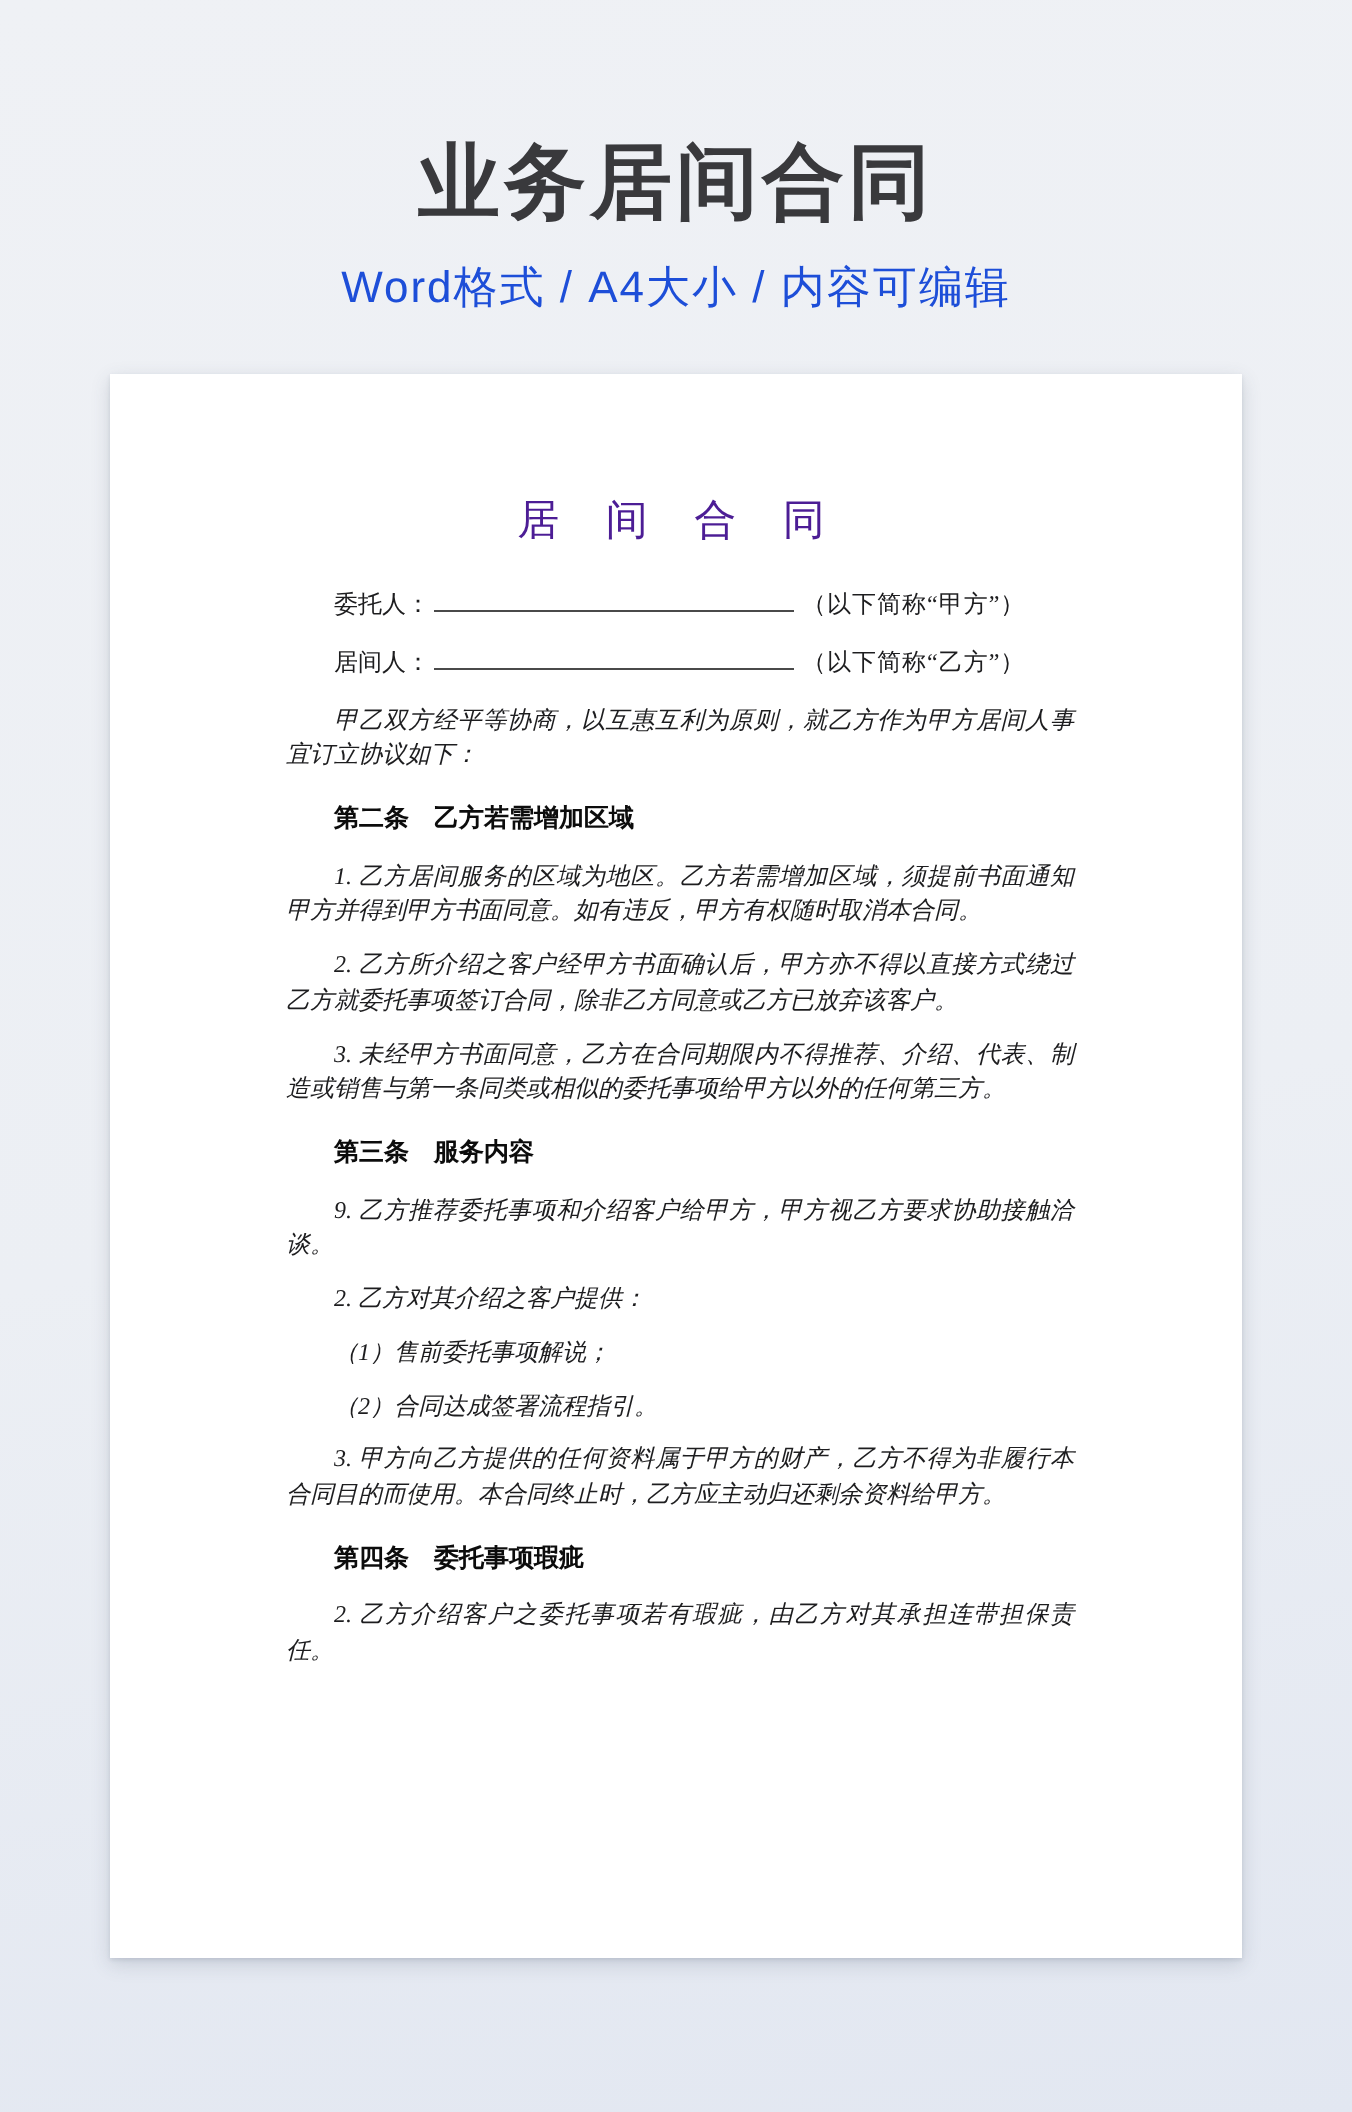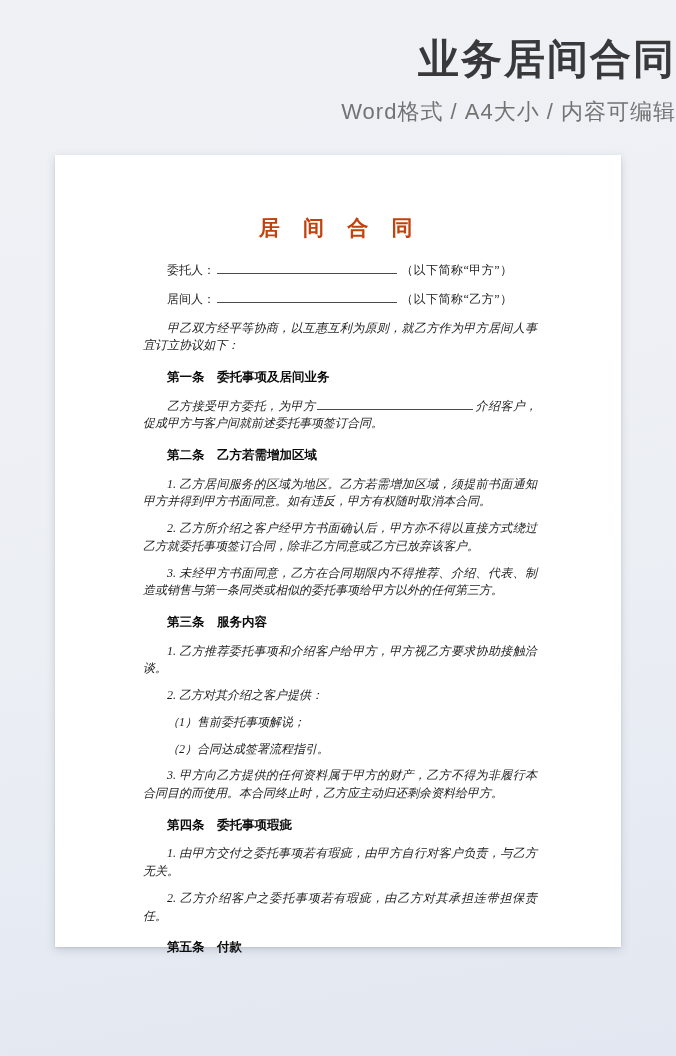--- a/index.html
+++ b/index.html
@@ -1,41 +1,41 @@
 <!DOCTYPE html>
 <html><head>
 <meta charset="utf-8">
 <style>
   html,body{margin:0;padding:0;}
   body{
     width:676px;height:1056px;overflow:hidden;
     background:linear-gradient(170deg,#eff1f5 0%,#eceff4 55%,#e2e7f1 100%);
     font-family:"Liberation Sans","DejaVu Sans",sans-serif;
   }
-  .promo-header{text-align:right;padding-top:32px;}
+  .promo-header{text-align:center;padding-top:64px;}
   .promo-title{
     font-size:41px;font-weight:700;color:#39393c;letter-spacing:2px;
     font-family:"Liberation Sans","DejaVu Sans",sans-serif;
   }
   .promo-subtitle{
-    margin-top:10px;font-size:22px;font-weight:400;color:#737373;letter-spacing:1px;
+    margin-top:10px;font-size:22px;font-weight:400;color:#1d4ed8;letter-spacing:1px;
   }
   .page{
     width:566px;height:792px;margin:28px auto 0;background:#ffffff;
     box-shadow:0 3px 9px rgba(60,70,95,0.18), 0 1px 2px rgba(60,70,95,0.12);
   }
   .doc{
     box-sizing:border-box;width:100%;height:100%;
     padding:58px 84px 0 88px;
     font-family:"Liberation Serif","DejaVu Serif",serif;
     font-size:12px;color:#1d1d1f;line-height:1.48;
   }
   .doc-title{
-    text-align:center;font-size:21px;font-weight:700;letter-spacing:9px;
-    margin:0 0 18px;color:#c2410c;white-space:nowrap;
+    text-align:center;font-size:21px;font-weight:400;letter-spacing:9px;
+    margin:0 0 18px;color:#4c1d95;white-space:nowrap;
   }
   .party{margin:0 0 11px 24px;white-space:nowrap;}
   .party-blank{
     display:inline-block;width:180px;height:11px;
     border-bottom:1px solid #4a4a4a;margin:0 4px 0 2px;
   }
   .party-suffix{letter-spacing:0.5px;}
   .para{margin:0 0 9px;text-indent:24px;text-align:justify;font-style:italic;}
   .sec-heading{
     font-size:12.5px;font-weight:700;margin:13px 0 11px 24px;color:#0c0c0c;
@@ -61,45 +61,37 @@
 
     <div class="party">
       <span>委托人：</span><span class="party-blank"></span><span class="party-suffix">（以下简称“甲方”）</span>
     </div>
     <div class="party">
       <span>居间人：</span><span class="party-blank"></span><span class="party-suffix">（以下简称“乙方”）</span>
     </div>
 
     <p class="para">甲乙双方经平等协商，以互惠互利为原则，就乙方作为甲方居间人事宜订立协议如下：</p>
 
-    <div class="sec">
-      <div class="sec-heading">第一条　委托事项及居间业务</div>
-      <p class="para"><span>乙方接受甲方委托，为甲方</span><span class="inline-blank"></span><span>介绍客户，促成甲方与客户间就前述委托事项签订合同。</span></p>
-    </div>
 
     <div class="sec">
       <div class="sec-heading">第二条　乙方若需增加区域</div>
       <p class="para">1. 乙方居间服务的区域为地区。乙方若需增加区域，须提前书面通知甲方并得到甲方书面同意。如有违反，甲方有权随时取消本合同。</p>
       <p class="para">2. 乙方所介绍之客户经甲方书面确认后，甲方亦不得以直接方式绕过乙方就委托事项签订合同，除非乙方同意或乙方已放弃该客户。</p>
       <p class="para">3. 未经甲方书面同意，乙方在合同期限内不得推荐、介绍、代表、制造或销售与第一条同类或相似的委托事项给甲方以外的任何第三方。</p>
     </div>
 
     <div class="sec">
       <div class="sec-heading">第三条　服务内容</div>
-      <p class="para">1. 乙方推荐委托事项和介绍客户给甲方，甲方视乙方要求协助接触洽谈。</p>
+      <p class="para">9. 乙方推荐委托事项和介绍客户给甲方，甲方视乙方要求协助接触洽谈。</p>
       <p class="para">2. 乙方对其介绍之客户提供：</p>
       <p class="para">（1）售前委托事项解说；</p>
       <p class="para">（2）合同达成签署流程指引。</p>
       <p class="para">3. 甲方向乙方提供的任何资料属于甲方的财产，乙方不得为非履行本合同目的而使用。本合同终止时，乙方应主动归还剩余资料给甲方。</p>
     </div>
 
     <div class="sec">
       <div class="sec-heading">第四条　委托事项瑕疵</div>
-      <p class="para">1. 由甲方交付之委托事项若有瑕疵，由甲方自行对客户负责，与乙方无关。</p>
       <p class="para">2. 乙方介绍客户之委托事项若有瑕疵，由乙方对其承担连带担保责任。</p>
     </div>
 
-    <div class="sec">
-      <div class="sec-heading">第五条　付款</div>
-    </div>
 
   </div>
 </div>
 
 </body></html>

